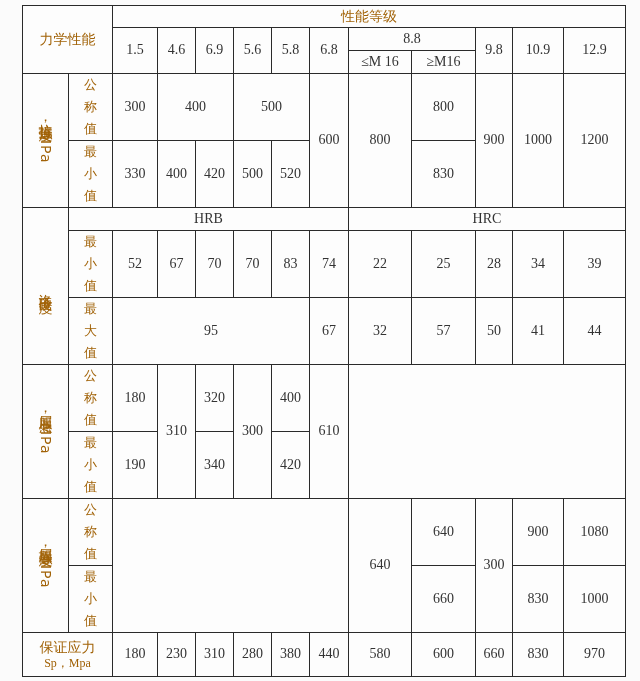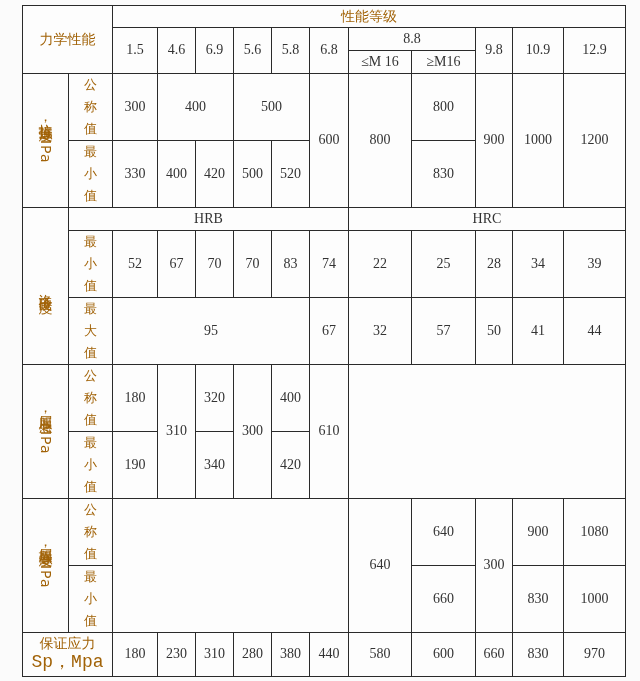--- a/index.html
+++ b/index.html
@@ -146,21 +146,21 @@
   <tr style="height:67px">
     <td class="cjk"><span class="stack"><span>最</span><span>小</span><span>值</span></span></td>
     <td>660</td>
     <td>830</td>
     <td>1000</td>
   </tr>
 
   <tr style="height:44px">
     <td colspan="2" class="cjk">
       <div>保证应力</div>
-      <div style="font-family:Liberation Mono, monospace;font-size:18px;">Sp，Mpa</div>
+      <div style="font-family:Liberation Serif, serif;font-size:12px;">Sp，Mpa</div>
     </td>
     <td>180</td>
     <td>230</td>
     <td>310</td>
     <td>280</td>
     <td>380</td>
     <td>440</td>
     <td>580</td>
     <td>600</td>
     <td>660</td>

